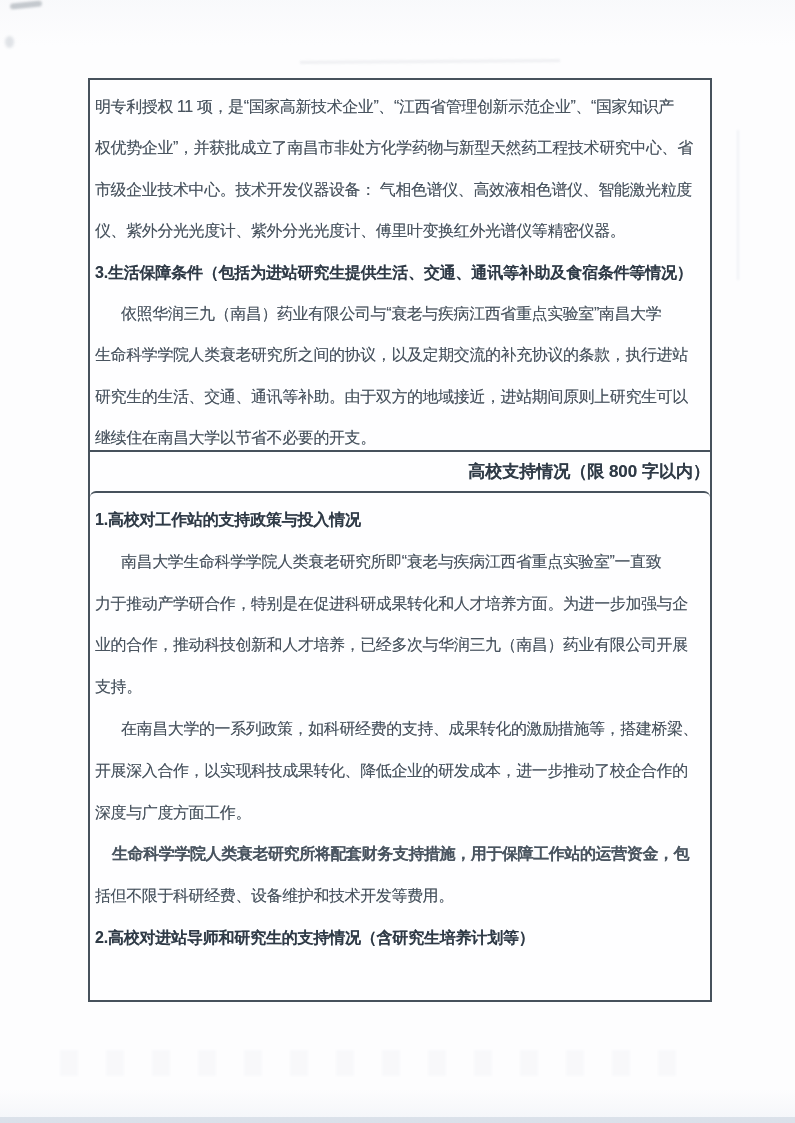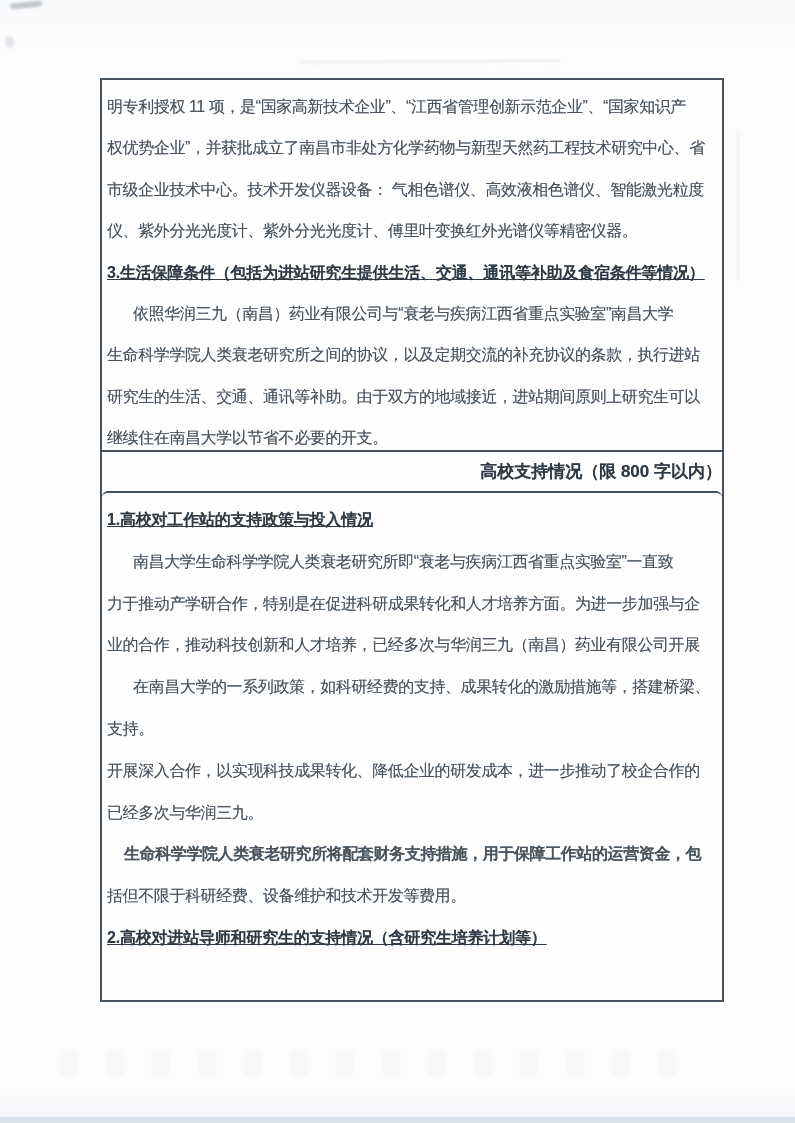--- a/index.html
+++ b/index.html
@@ -18,21 +18,21 @@
   
   .smudge{position:absolute;pointer-events:none;}
   .smudge.s1{left:10px;top:2px;width:32px;height:6px;background:rgba(110,120,132,.38);border-radius:3px;transform:rotate(-6deg);filter:blur(1px);}
   .smudge.s2{left:5px;top:36px;width:9px;height:12px;background:rgba(140,150,162,.25);border-radius:50%;filter:blur(1.5px);}
   .smudge.s3{left:737px;top:130px;width:2px;height:150px;background:rgba(175,184,196,.16);filter:blur(1px);}
   .smudge.s4{left:60px;top:1050px;width:640px;height:26px;background:repeating-linear-gradient(90deg,rgba(205,212,222,.10) 0 18px,rgba(255,255,255,0) 18px 46px);filter:blur(1px);}
   .smudge.s5{left:0;top:1117px;width:795px;height:6px;background:rgba(188,199,214,.45);}
   .smudge.s6{left:300px;top:60px;width:260px;height:3px;background:rgba(170,178,190,.18);filter:blur(1px);transform:rotate(-.4deg);}
 
   .doc-table{
-    position:absolute;left:100px;top:78px;width:620px;
+    position:absolute;left:88px;top:78px;width:620px;
     border:2px solid #47525c;
     background:rgba(255,255,255,.6);
     color:#49545f;
   }
   .cell{
     position:relative;overflow:hidden;
     padding:6px 4px 0 5px;
     font-size:16px;letter-spacing:-0.4px;
   }
   .cell .line{
@@ -45,21 +45,21 @@
   .row-2 .line{line-height:41.8px;height:41.8px;}
   .header-row{
     height:39px;border-top:2px solid #47525c;
     display:flex;align-items:center;justify-content:flex-end;
     padding:0;
   }
   .header-row .header-title{
     font-size:17px;font-weight:bold;color:#2f3a46;letter-spacing:0;
     text-shadow:0 0 0.6px rgba(47,58,70,.6);
   }
-  .line.heading{font-weight:bold;color:#2f3a46;letter-spacing:-0.2px;text-decoration:underline;}
+  .line.heading{font-weight:bold;color:#2f3a46;letter-spacing:-0.2px;}
   .line.indent{text-indent:26px;}
   .line.indent-sm{text-indent:17px;font-weight:bold;}
 </style>
 </head>
 <body>
 
 <div class="page">
 
   <div class="smudge s1"></div>
   <div class="smudge s2"></div>
@@ -83,23 +83,23 @@
 
     <section class="cell header-row">
       <span class="header-title">高校支持情况（限 800 字以内）</span>
     </section>
 
     <section class="cell row-2">
         <div class="line heading">1.高校对工作站的支持政策与投入情况</div>
         <div class="line indent">南昌大学生命科学学院人类衰老研究所即“衰老与疾病江西省重点实验室”一直致</div>
         <div class="line body">力于推动产学研合作，特别是在促进科研成果转化和人才培养方面。为进一步加强与企</div>
         <div class="line body">业的合作，推动科技创新和人才培养，已经多次与华润三九（南昌）药业有限公司开展</div>
+        <div class="line body">支持。</div>
         <div class="line indent">在南昌大学的一系列政策，如科研经费的支持、成果转化的激励措施等，搭建桥梁、</div>
-        <div class="line body">支持。</div>
         <div class="line body">开展深入合作，以实现科技成果转化、降低企业的研发成本，进一步推动了校企合作的</div>
-        <div class="line body">已经多次与华润三九。</div>
+        <div class="line body">深度与广度方面工作。</div>
         <div class="line indent-sm">生命科学学院人类衰老研究所将配套财务支持措施，用于保障工作站的运营资金，包</div>
         <div class="line body">括但不限于科研经费、设备维护和技术开发等费用。</div>
         <div class="line heading">2.高校对进站导师和研究生的支持情况（含研究生培养计划等）</div>
       </section>
   </div>
 
 </div>
 
 </body></html>

